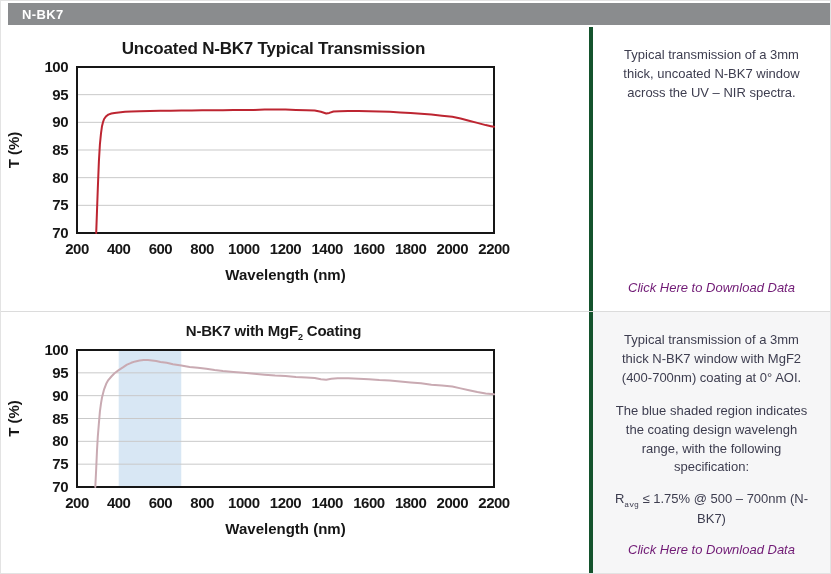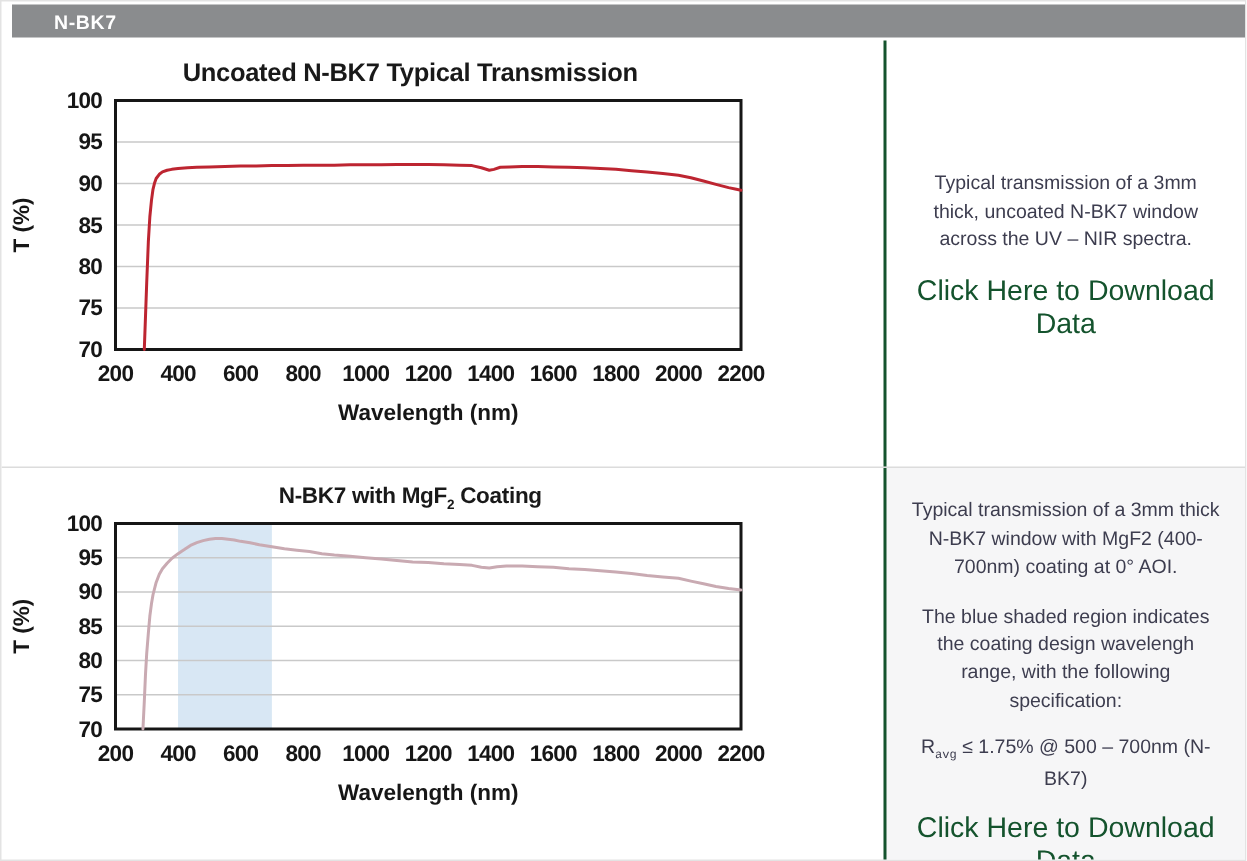--- a/index.html
+++ b/index.html
@@ -1,30 +1,30 @@
 <!DOCTYPE html>
 <html><head>
 <meta charset="utf-8">
 <style>
   html,body{margin:0;padding:0;background:#fff;}
   .page{width:831px;height:574px;box-sizing:border-box;border:1px solid #e3e3e3;background:#fff;
         font-family:"Liberation Sans",sans-serif;overflow:hidden;display:flex;flex-direction:column;}
   .header-bar{height:22px;background:#8a8c8e;margin:2px 0 0 7px;display:flex;align-items:center;
-        padding-left:28px;color:#ffffff;font-weight:bold;font-size:13px;letter-spacing:.4px;flex:0 0 auto;}
+        padding-left:14px;color:#ffffff;font-weight:bold;font-size:13px;letter-spacing:.4px;flex:0 0 auto;}
   .row{display:flex;flex:0 0 auto;gap:43px;}
   .row-top{height:284px;border-bottom:1px solid #dcdcdc;margin-top:2px;}
   .row-bottom{flex:1 1 auto;}
   .chart-col{width:545px;box-sizing:border-box;display:flex;flex-direction:column;align-items:center;}
-  .text-col{flex:1;border-left:2px solid #14532d;display:flex;flex-direction:column;justify-content:center;
+  .text-col{flex:1;border-left:4px solid #14532d;display:flex;flex-direction:column;justify-content:space-between;
         align-items:center;text-align:center;padding:12px 16px;box-sizing:border-box;color:#3d3d4f;}
   .text-col.gray{background:#f6f6f7;}
   .desc{font-size:13px;line-height:1.45;margin:7px 0;}
   .spec{margin:5px 0;}
   .spec sub{font-size:62%;font-family:Liberation Mono, monospace;}
-  .download-link{color:#14532d;font-size:19px;text-decoration:none;margin:8px 0 4px 0;display:block;cursor:pointer;}
+  .download-link{color:#701a75;font-size:13px;text-decoration:none;margin:8px 0 4px 0;display:block;cursor:pointer;font-style:italic;}
   .chart-title{text-align:center;font-weight:bold;font-size:17px;color:#191919;margin-top:12px;
         letter-spacing:-0.2px;line-height:1.2;}
   .chart-title.two-line{font-size:15px;margin-top:9px;line-height:1.3;text-align:right;}
   .chart-title sub{font-size:60%;}
   svg.chart{display:block;flex:0 0 auto;}
   svg .tick{font-family:"Liberation Sans",sans-serif;font-size:15px;font-weight:bold;fill:#161616;letter-spacing:-0.5px;}
   svg .axis-label{font-family:"Liberation Sans",sans-serif;font-size:15px;font-weight:bold;fill:#161616;}
 </style>
 </head>
 <body>

